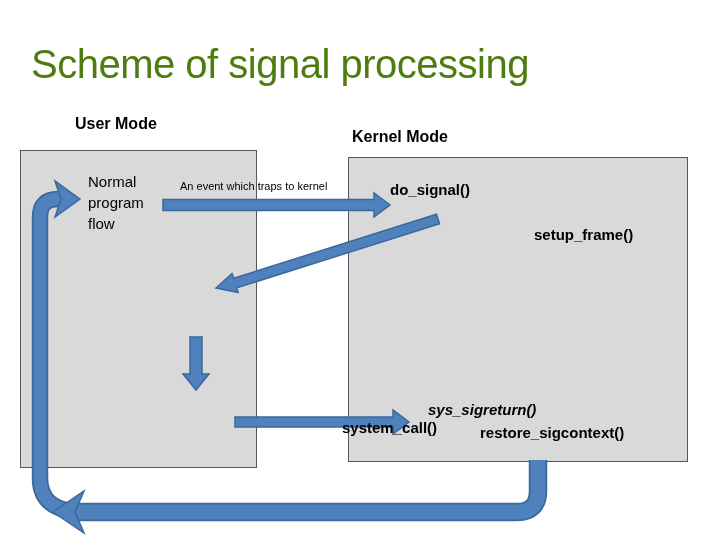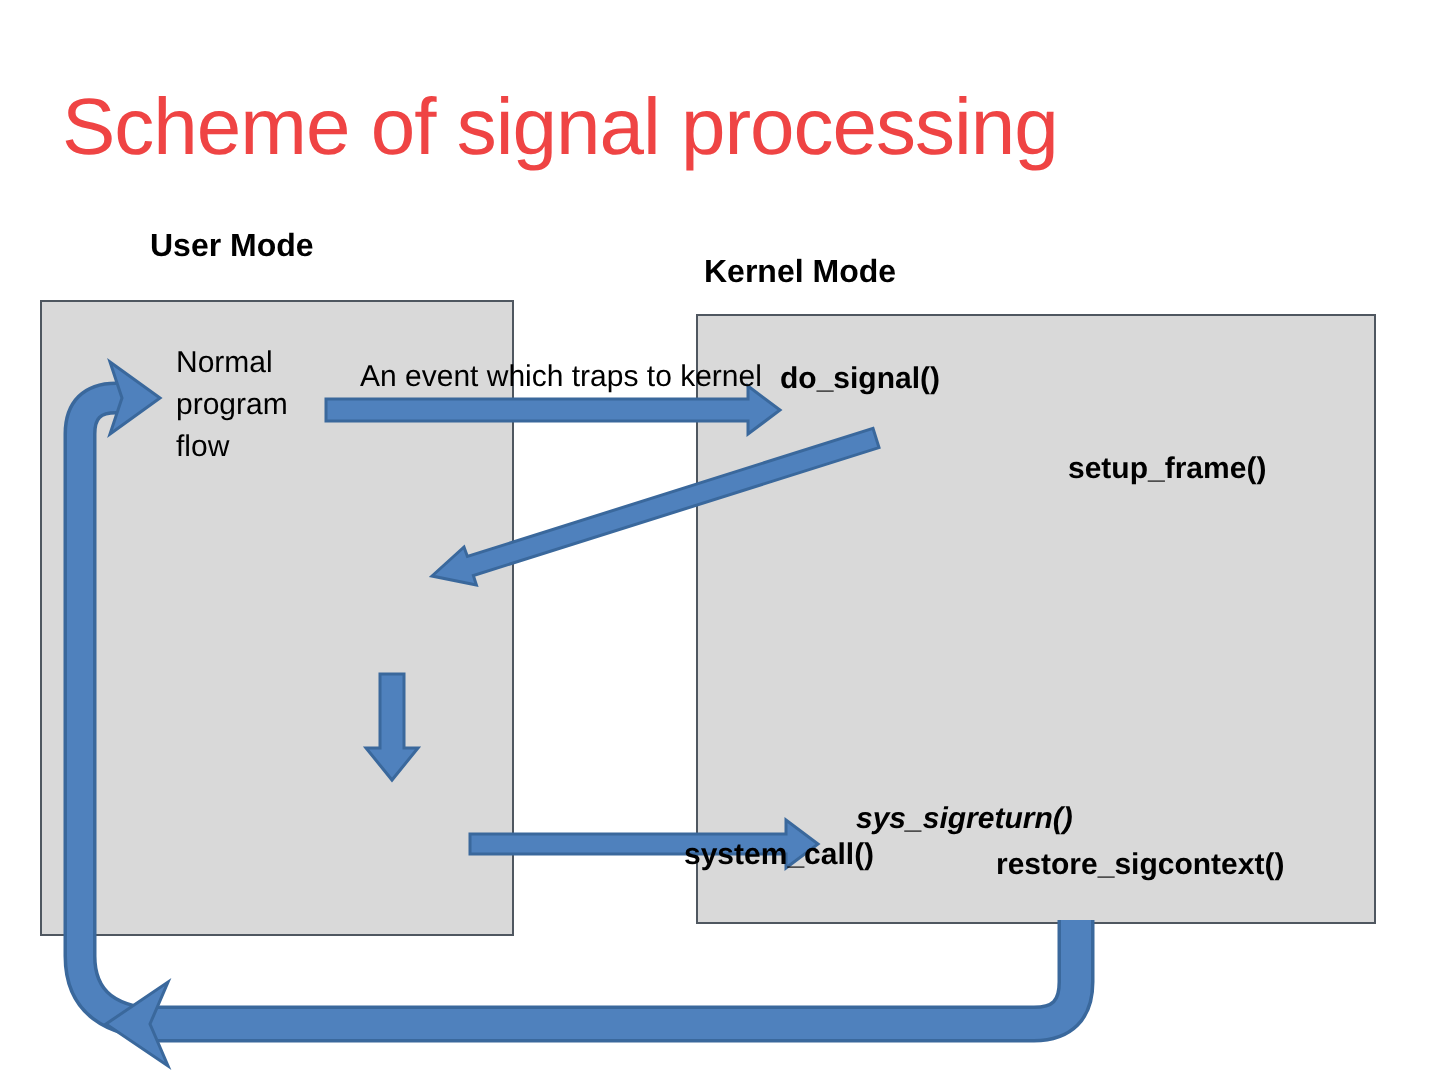--- a/index.html
+++ b/index.html
@@ -11,21 +11,21 @@
     overflow: hidden;
     font-family: "Liberation Sans", sans-serif;
     color: #000000;
   }
   .abs { position: absolute; }
   .title {
     left: 31px; top: 42px;
     font-size: 40px;
     font-weight: 400;
     letter-spacing: -0.5px;
-    color: #ef4444;
+    color: #4d7c0f;
     white-space: nowrap;
   }
   .mode-label {
     font-size: 16px;
     font-weight: 700;
     white-space: nowrap;
   }
   .user-mode-label   { left: 75px;  top: 115px; }
   .kernel-mode-label { left: 352px; top: 128px; }
   .box {
@@ -38,31 +38,31 @@
   .arrows-svg { left: 0; top: 0; width: 720px; height: 540px; }
   .txt {
     font-size: 15px;
     font-weight: 400;
     line-height: 22px;
     white-space: pre-line;
   }
   .normal-flow  { left: 88px;  top: 171px; line-height: 21px; }
   .annotation   {
     left: 180px; top: 180px;
-    font-size: 15px;
+    font-size: 11px;
     font-weight: 400;
     white-space: nowrap;
   }
   .fn { font-size: 15px; font-weight: 700; white-space: nowrap; }
   .do-signal          { left: 390px; top: 181px; }
   .handle-signal      { left: 462px; top: 204px; }
   .setup-frame        { left: 534px; top: 226px; }
   .system-call        { left: 342px; top: 378px; margin-top: 41px; }
   .sys-sigreturn      { left: 428px; top: 401px; font-style: italic; }
-  .restore-sigcontext { left: 498px; top: 424px; }
+  .restore-sigcontext { left: 480px; top: 424px; }
   .signal-handler { left: 169px; top: 290px; }
   .return-code    { left: 167px; top: 392px; }
 </style>
 </head>
 <body>
 
 <div class="slide">
 
   <div class="abs title">Scheme of signal processing</div>
 

